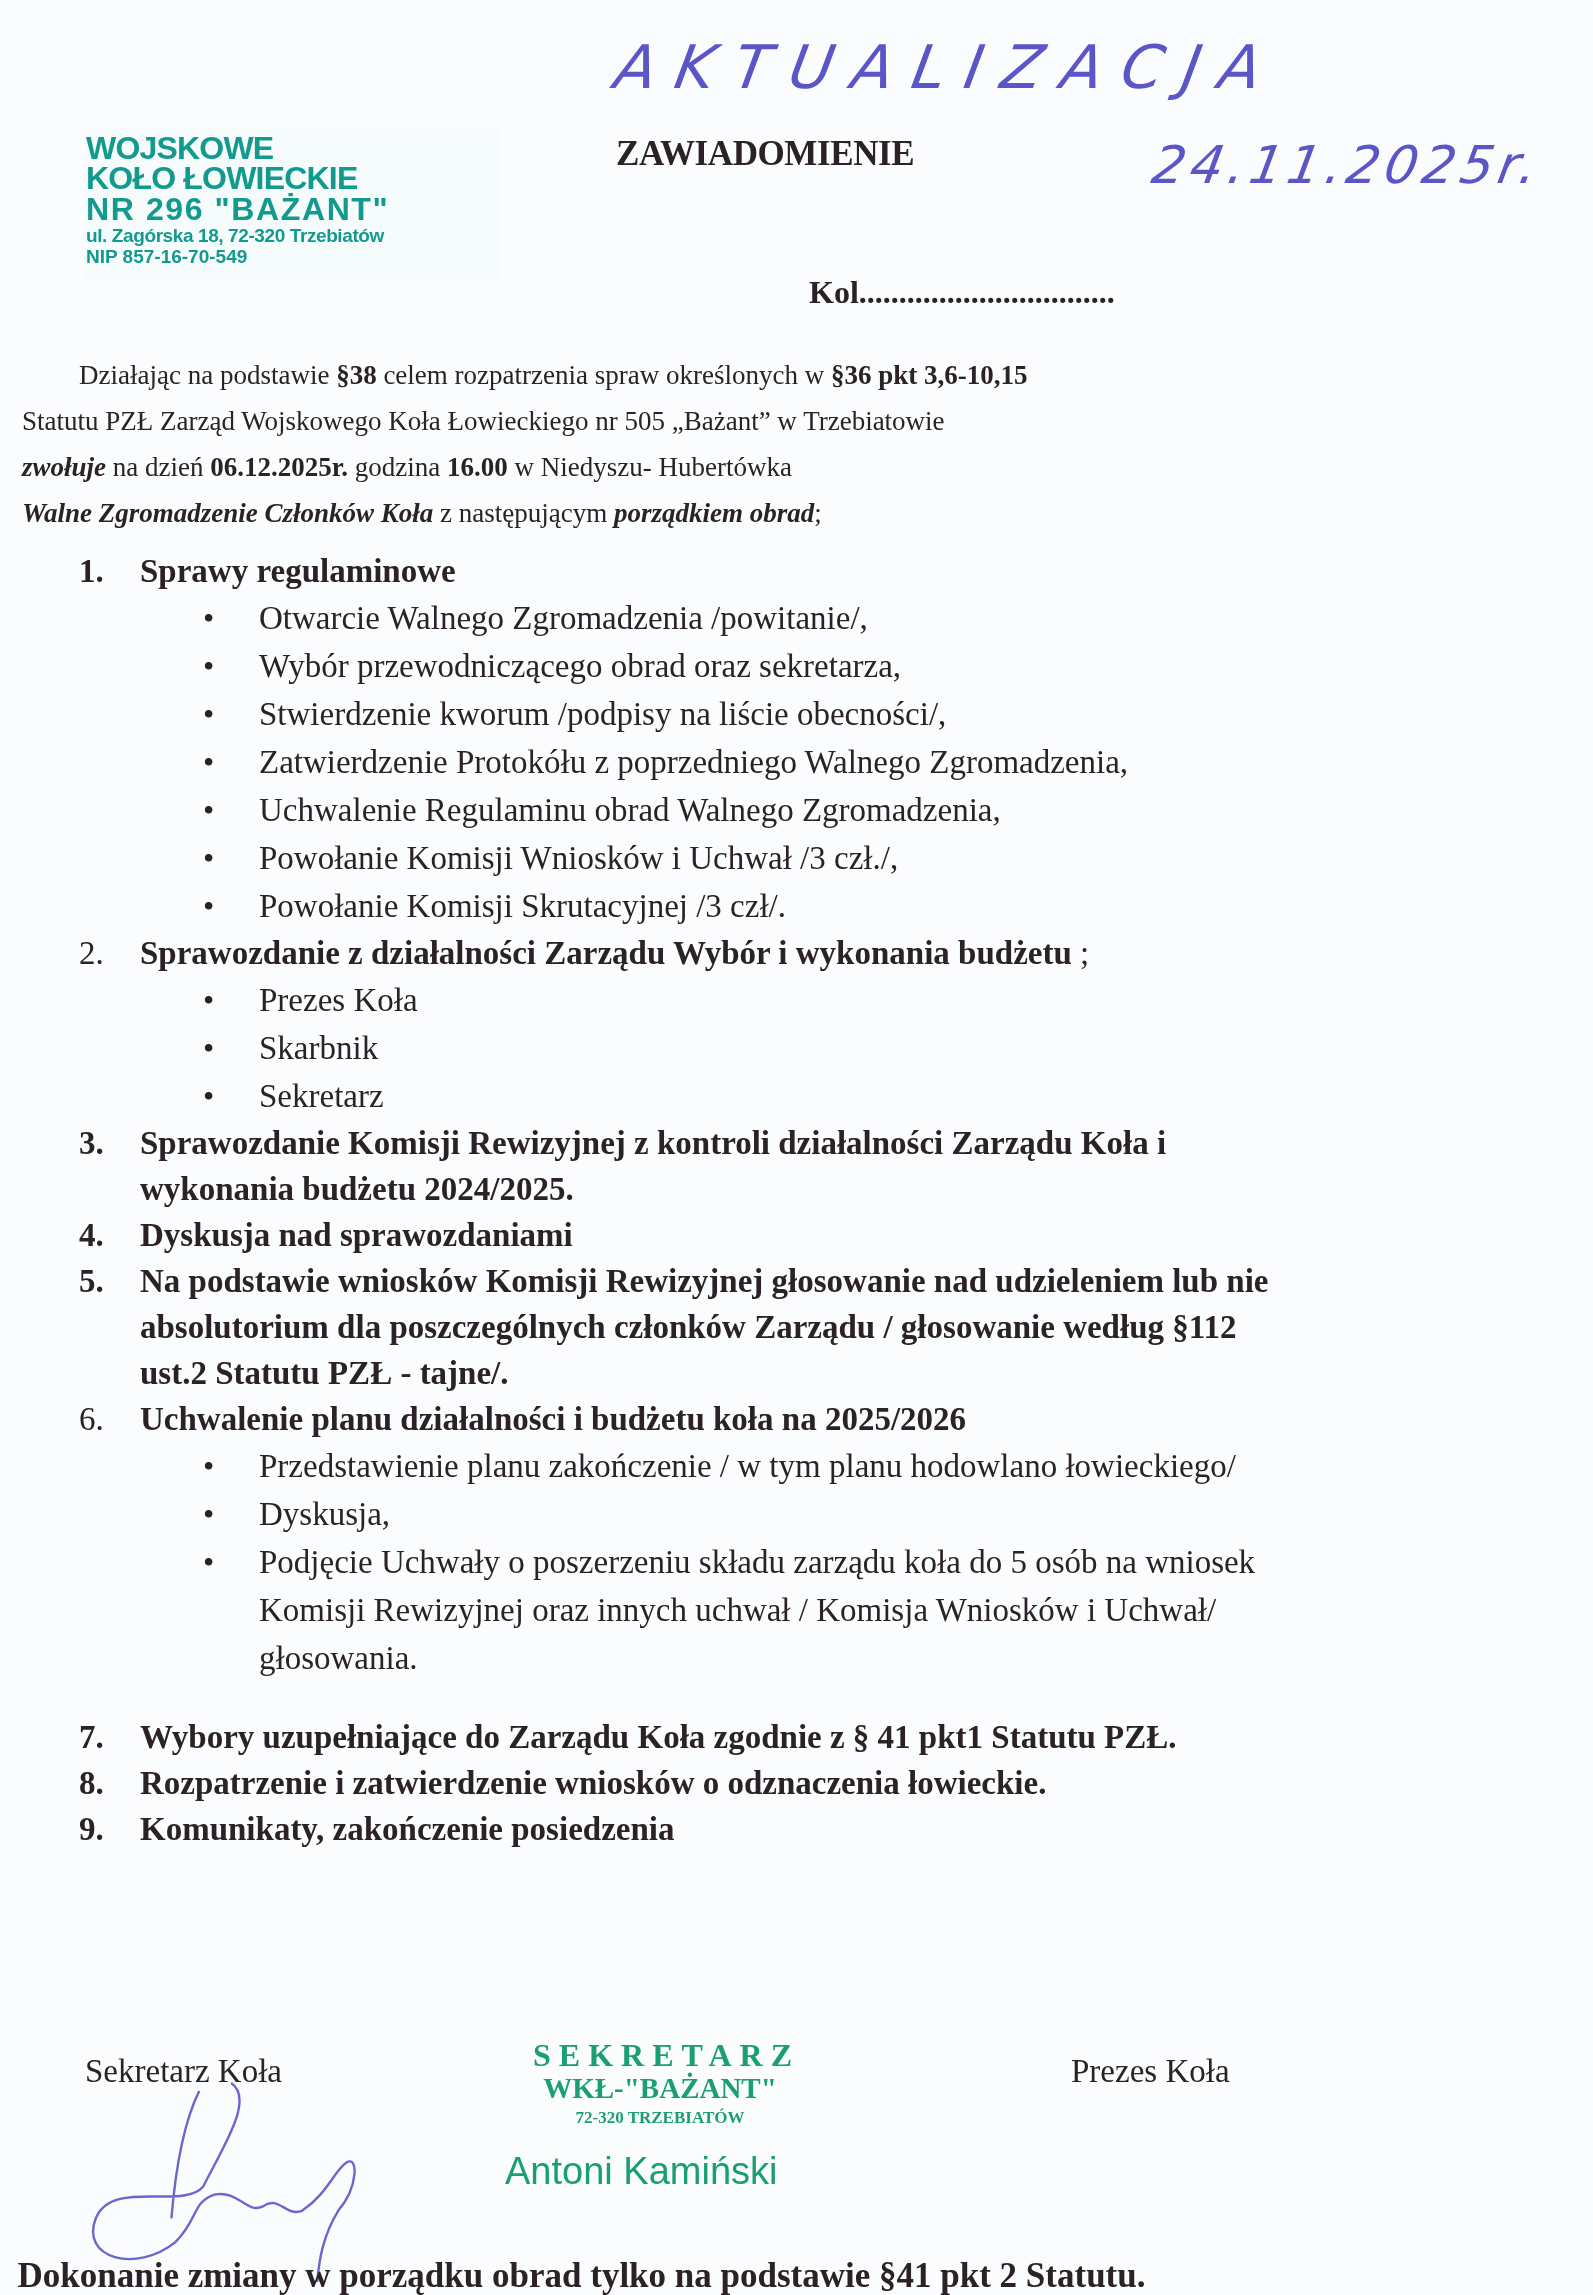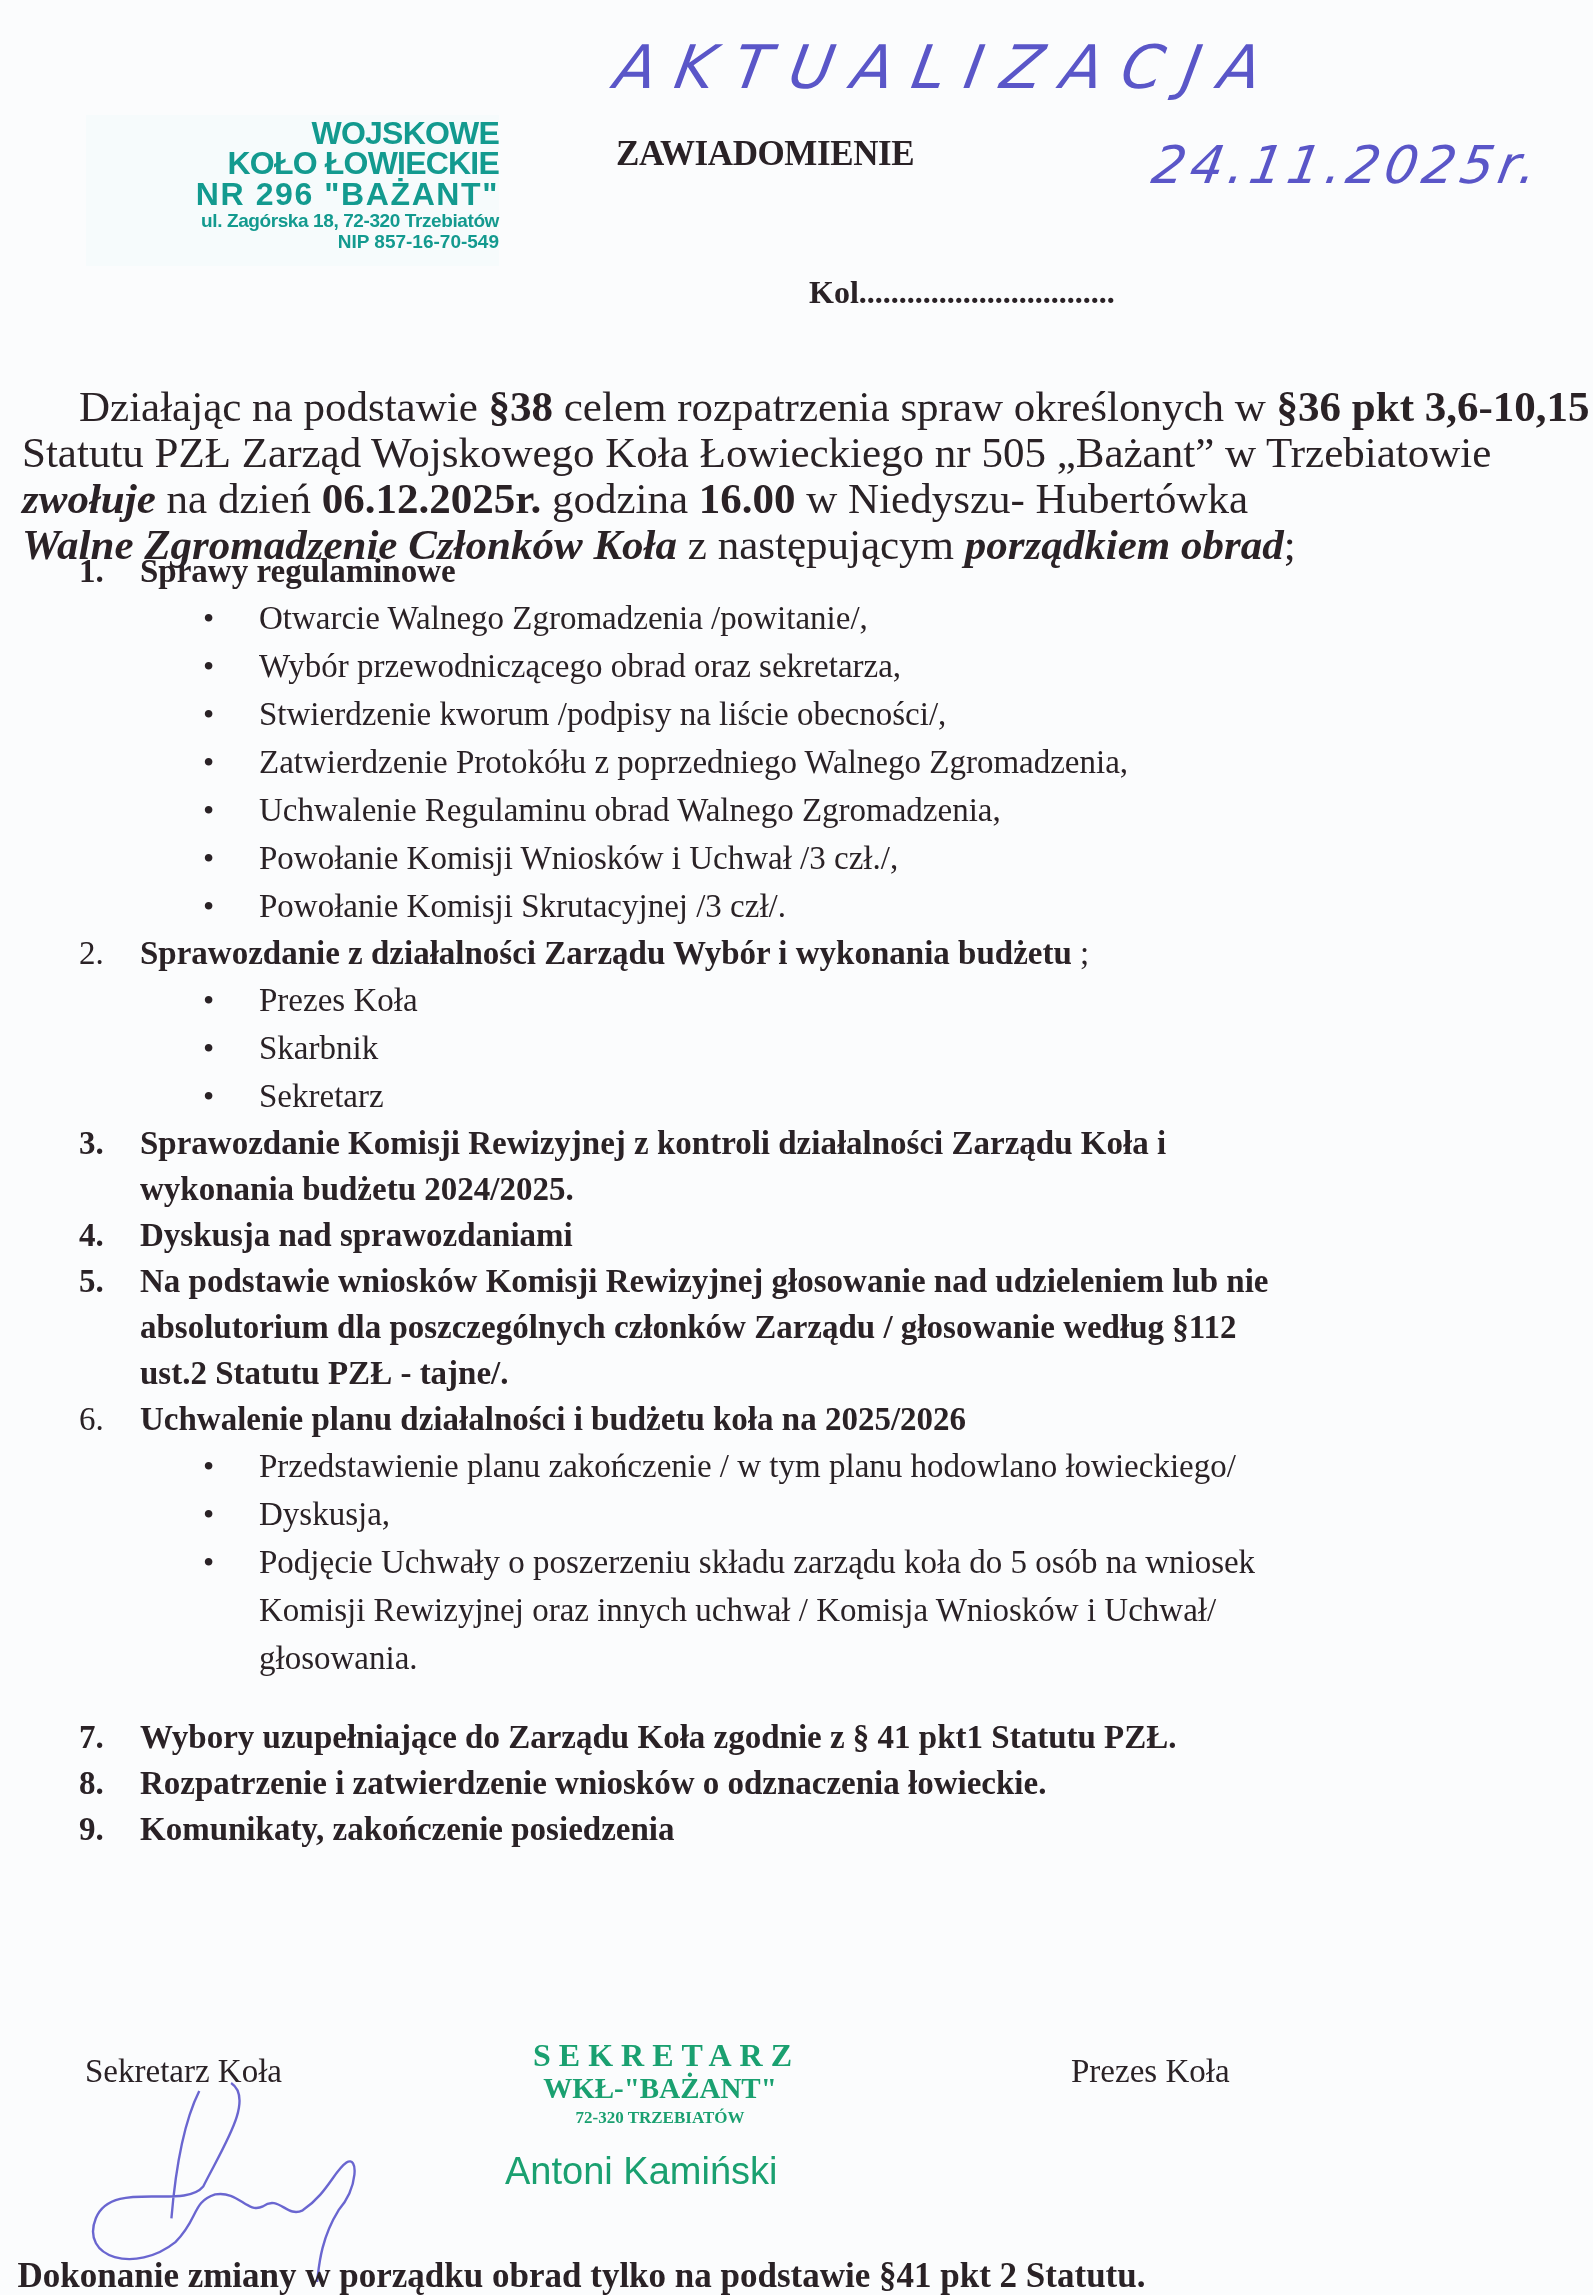--- a/index.html
+++ b/index.html
@@ -1,32 +1,32 @@
 <!DOCTYPE html>
 <html style="font-size:12.7px"><head>
   <meta charset="utf-8">
   <style>
     html, body { margin: 0; padding: 0; background: #fbfcfd; }
     body { width: 1594px; height: 2295px; position: relative; overflow: hidden;
       font-family: "Liberation Serif", serif; color: #2a2226; }
     .abs { position: absolute; }
     
-    .stamp { left: 86px; top: 115px; width: 413px; height: 151px; background: #f6fbfc;
-      color: #139a8f; font-family: "Liberation Sans", sans-serif; font-weight: bold; text-align: right; }
+    .stamp { left: 86px; top: 130px; width: 413px; height: 151px; background: #f6fbfc;
+      color: #139a8f; font-family: "Liberation Sans", sans-serif; font-weight: bold; text-align: left; }
     .stamp .l1 { font-size: 32px; line-height: 30px; letter-spacing: -0.8px; margin-top: 3.2px; }
     .stamp .l2 { font-size: 32px; line-height: 30px; letter-spacing: -0.8px; }
     .stamp .l3 { font-size: 32px; line-height: 32px; letter-spacing: 1.6px; }
     .stamp .l4 { font-size: 19px; line-height: 22px; letter-spacing: -0.4px; }
     .stamp .l5 { font-size: 19px; line-height: 20.7px; }
     .hand { color: #5a56c8; font-family: "DejaVu Sans", sans-serif; font-weight: normal; }
     .aktualizacja { left: 616px; top: 32px; font-size: 60px; letter-spacing: 19px; transform: skewX(-10deg); font-style: italic; }
     .handdate { left: 1153px; top: 135px; font-size: 52px; letter-spacing: 4.8px; transform: skewX(-10deg); font-style: italic; }
     .title { left: 616px; top: 134px; font-size: 35px; font-weight: bold; letter-spacing: -0.4px; }
     .kol { left: 809px; top: 274px; font-size: 32px; font-weight: bold; }
-    .body-text { left: 22px; top: 384px; width: 1550px; font-size: 43px; line-height: 46px; }
+    .body-text { left: 22px; top: 352px; width: 1550px; font-size: 27px; line-height: 46px; }
     .body-text p { margin: 0; white-space: nowrap; }
     .indent { padding-left: 57px; }
     b, .b { font-weight: bold; }
     i, .i { font-style: italic; }
     .agenda { left: 0; top: 548px; width: 1594px; font-size: 33px; }
     .item { position: relative; padding-left: 140px; line-height: 46px; }
     .item .num { position: absolute; left: 79px; top: 0; }
     .item.bold .txt, .item.bold .num { font-weight: bold; }
     .item .num.regular { font-weight: normal; }
     .sub { position: relative; padding-left: 259px; line-height: 48px; white-space: nowrap; }

